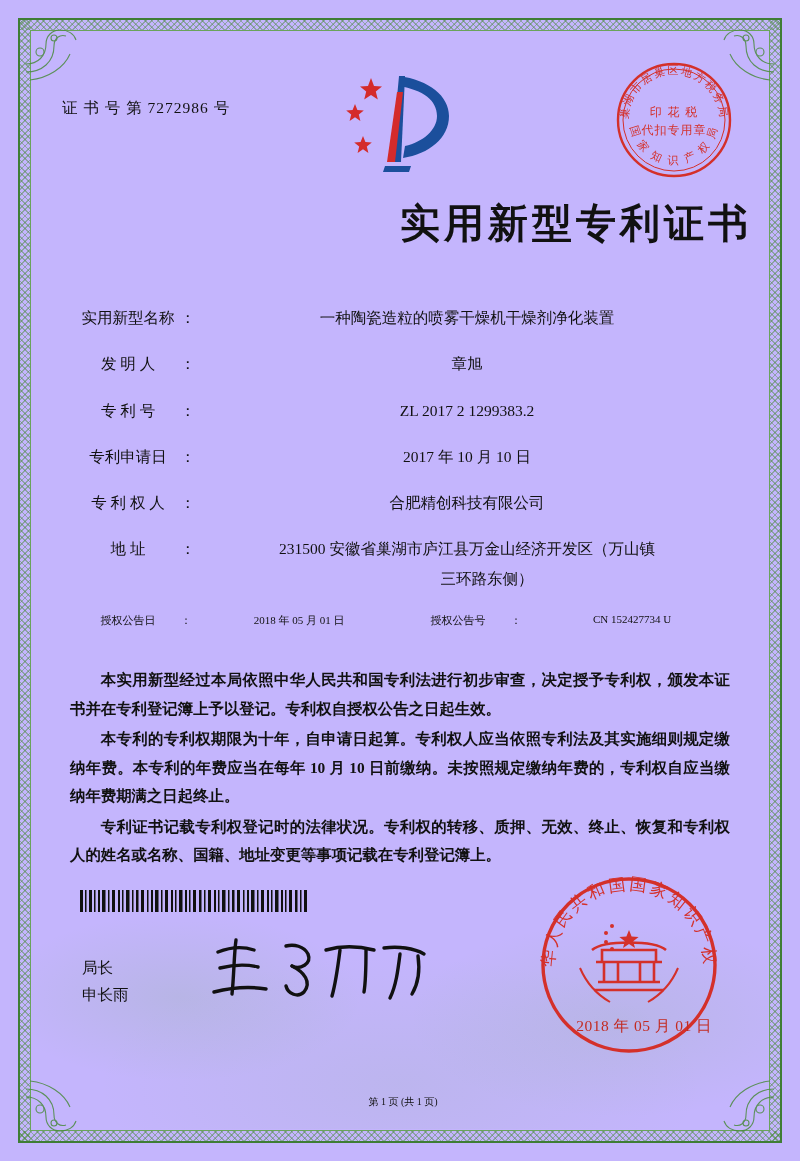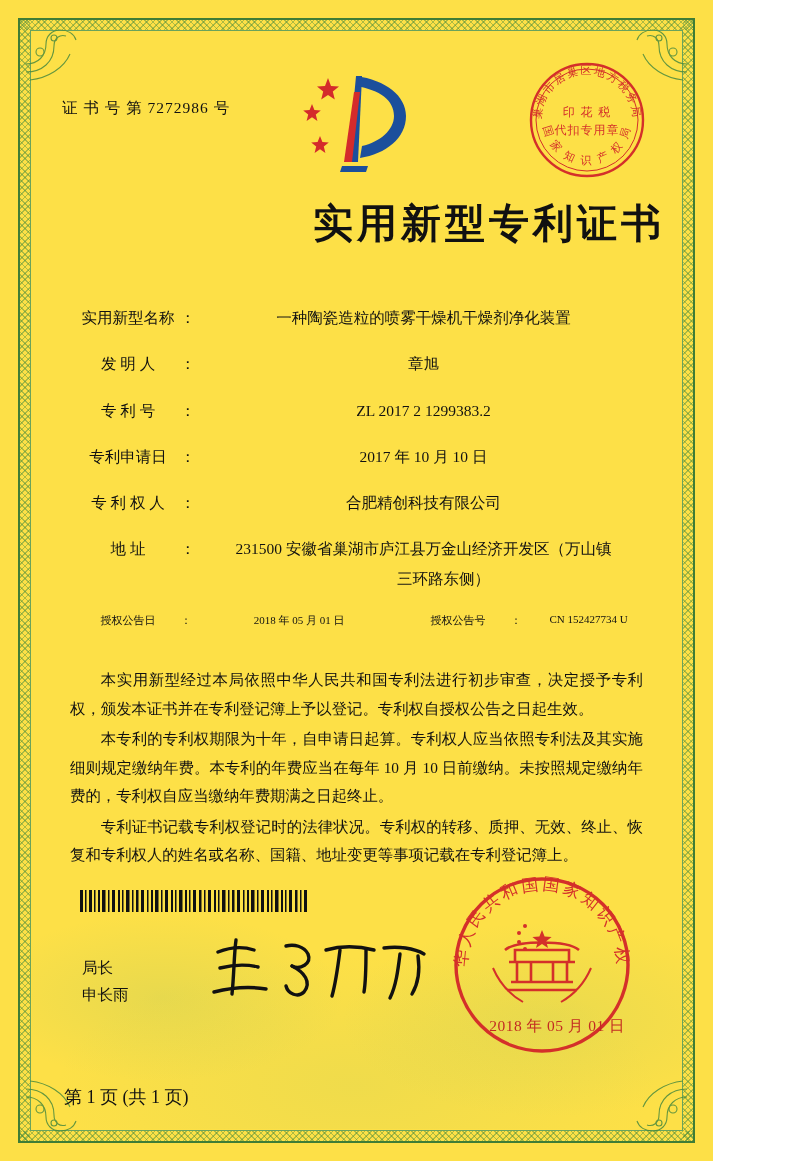--- a/index.html
+++ b/index.html
@@ -5,23 +5,23 @@
   html, body {
     margin: 0;
     padding: 0;
     background: #ffffff;
   }
   body {
     font-family: "Liberation Serif", serif;
   }
   .page {
     position: relative;
-    width: 713px;
+    width: 800px;
     height: 1161px;
-    background: #fde047;
+    background: #c4b5fd;
     overflow: hidden;
   }
   
   .border-outer {
     position: absolute;
     left: 18px;
     top: 18px;
     right: 18px;
     bottom: 18px;
     border: 2px solid #3f7d36;
@@ -169,20 +169,21 @@
     left: 22px;
     right: 14px;
     font-size: 15.4px;
     line-height: 1.85;
     color: #111;
     text-align: justify;
   }
   .paragraphs p {
     margin: 0 8px 2px 0;
     text-indent: 2em;
+    font-weight: bold;
   }
 
   .barcode {
     position: absolute;
     left: 32px;
     top: 846px;
     width: 232px;
     height: 22px;
   }
 
@@ -216,25 +217,25 @@
     right: 40px;
     top: 972px;
     font-size: 15.5px;
     color: #c32b22;
     letter-spacing: 0.5px;
     font-family: "Liberation Serif", serif;
   }
 
   .footer {
     position: absolute;
-    left: 16px;
+    left: 6px;
     right: 0;
     bottom: 8px;
-    text-align: left;
-    font-size: 18px;
+    text-align: center;
+    font-size: 10px;
     color: #111;
   }
 </style>
 </head>
 <body>
 
 <div class="page">
 
   <div class="border-outer"></div>
   <div class="border-band">

